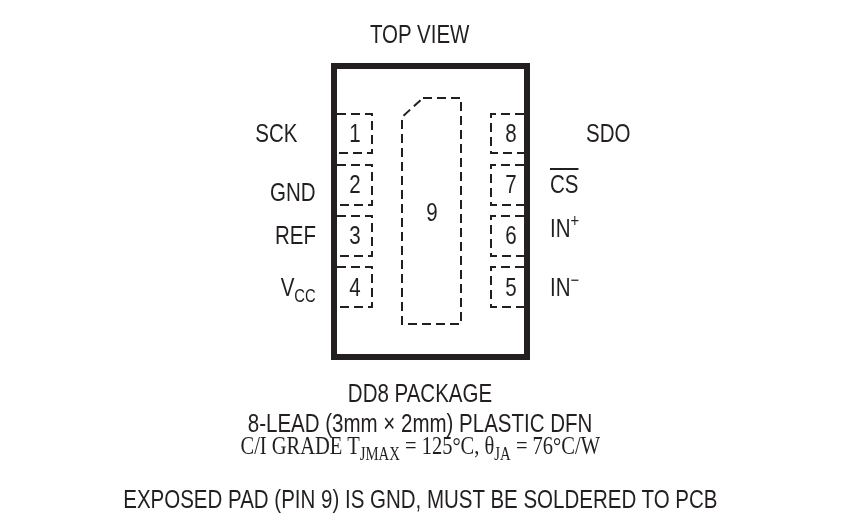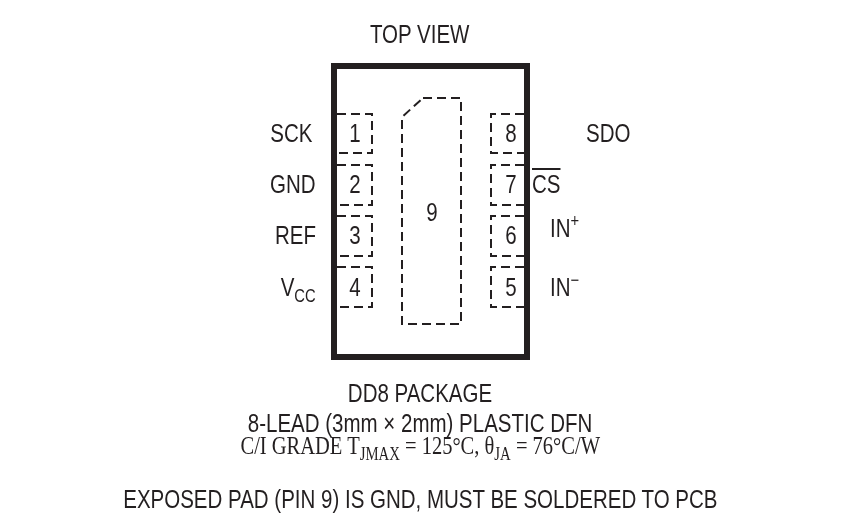--- a/index.html
+++ b/index.html
@@ -55,37 +55,37 @@
 <div class="pinnum" style="left:340px; top:223px;"><span class="inner">3</span></div>
 <div class="pinnum" style="left:340px; top:275px;"><span class="inner">4</span></div>
 
 <div class="pinnum" style="left:496px; top:121px;"><span class="inner">8</span></div>
 <div class="pinnum" style="left:496px; top:172px;"><span class="inner">7</span></div>
 <div class="pinnum" style="left:496px; top:223px;"><span class="inner">6</span></div>
 <div class="pinnum" style="left:496px; top:275px;"><span class="inner">5</span></div>
 
 <div class="pinnum" style="left:417px; top:200px;"><span class="inner">9</span></div>
 
-<div class="lbl right-align" style="right:540px; top:121px; text-align:right;">
+<div class="lbl right-align" style="right:555px; top:121px; text-align:right;">
   <span class="inner">SCK</span>
 </div>
-<div class="lbl right-align" style="right:536px; top:172px; text-align:left;">
+<div class="lbl right-align" style="right:536px; top:180px; text-align:left;">
   <span class="inner">GND</span>
 </div>
 <div class="lbl right-align" style="right:536px; top:223px; ">
   <span class="inner">REF</span>
 </div>
 <div class="lbl right-align" style="right:536px; top:275px; text-align:left;">
   <span class="inner"><span>V</span><sub class="s">CC</sub></span>
 </div>
 
 <div class="lbl left-align" style="left:550px; top:121px;margin-left:36px;">
   <span class="inner">SDO</span>
 </div>
-<div class="lbl left-align" style="left:532px; top:172px;">
+<div class="lbl left-align" style="left:550px; top:172px;">
   <span class="inner ovl">CS</span>
 </div>
 <div class="lbl left-align" style="left:550px; top:216px;">
   <span class="inner"><span>IN</span><sup class="s">+</sup></span>
 </div>
 <div class="lbl left-align" style="left:550px; top:275px;text-align:center;">
   <span class="inner"><span>IN</span><sup class="s">−</sup></span>
 </div>
 
 <div class="c" style="top:381px;">

